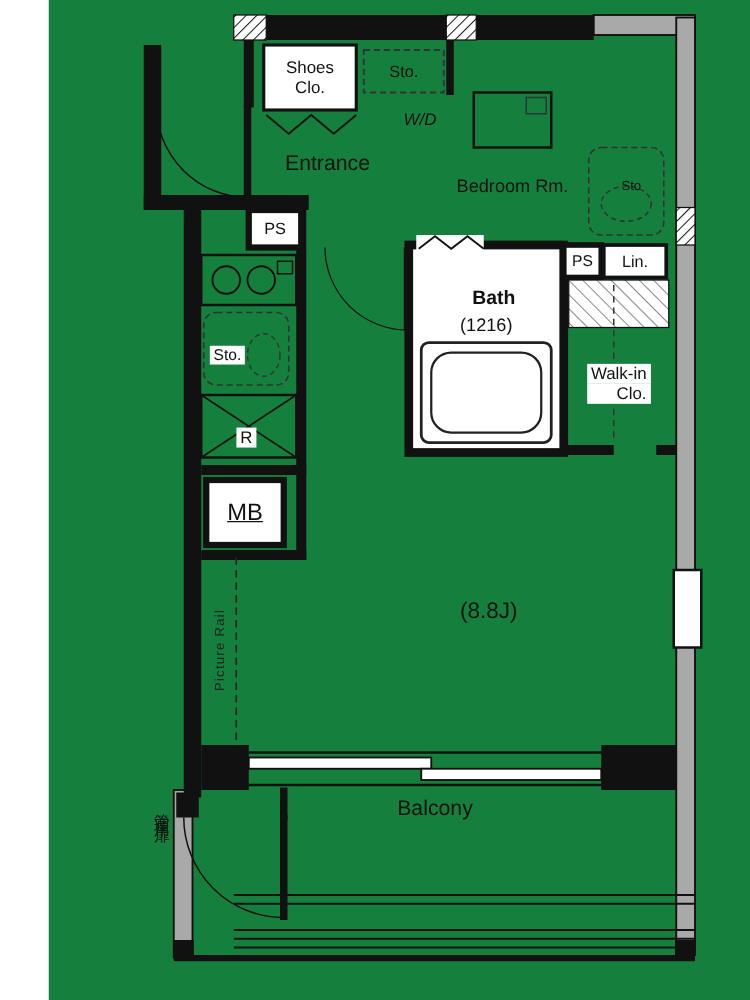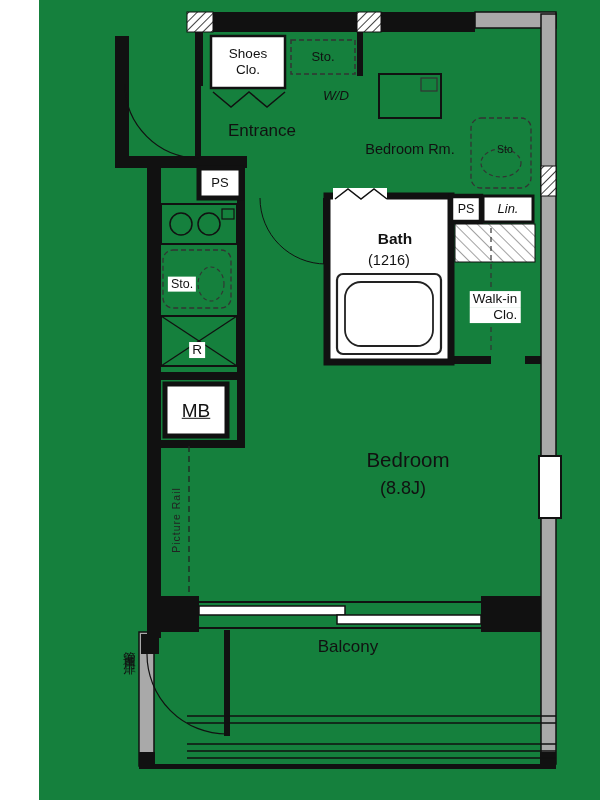--- a/index.html
+++ b/index.html
@@ -148,29 +148,28 @@
   <div>Shoes</div>
   <div>Clo.</div>
 </div>
 <div class="lbl" style="left:284px;top:57px;font-size:13px;">Sto.</div>
 <div class="lbl" style="left:297px;top:96px;font-size:13.5px;font-style:italic;">W/D</div>
 <div class="lbl" style="left:223px;top:131px;font-size:17px;">Entrance</div>
 <div class="lbl" style="left:371px;top:150px;font-size:14.5px;">Bedroom Rm.</div>
 <div class="lbl" style="left:466px;top:149px;font-size:10.5px;">Sto</div>
 <div class="lbl" style="left:181px;top:183px;font-size:13px;">PS</div>
 <div class="lbl" style="left:427px;top:209px;font-size:12.5px;">PS</div>
-<div class="lbl" style="left:469px;top:209px;font-size:13px;font-style:italic;">Lin.</div>
+<div class="lbl" style="left:469px;top:209px;font-size:13px;">Lin.</div>
 <div class="lbl" style="left:356px;top:239px;font-size:15.5px;font-weight:bold;">Bath</div>
 <div class="lbl" style="left:350px;top:261px;font-size:14.5px;">(1216)</div>
 <div class="lbl" style="left:456px;top:307px;font-size:13.5px;text-align:right;">
   <div class="halo">Walk-in</div>
   <div class="halo">Clo.</div>
 </div>
 <div class="lbl halo" style="left:143px;top:284px;font-size:12.5px;">Sto.</div>
 <div class="lbl halo" style="left:158px;top:350px;font-size:13.5px;">R</div>
 <div class="lbl" style="left:157px;top:411px;font-size:19px;text-decoration:underline;">MB</div>
 <div class="lbl rot" style="left:137px;top:520px;font-size:10.5px;">Picture Rail</div>
-<div class="lbl" style="left:369px;top:460px;font-size:20.5px;">Bedroom</div>
-<div class="lbl" style="left:364px;top:489px;font-size:18px;">(8.8J)</div>
+<div class="lbl" style="left:352px;top:489px;font-size:18px;">(8.8J)</div>
 <div class="lbl" style="left:309px;top:647px;font-size:17px;">Balcony</div>
 <div class="vtext" style="left:90px;top:642px;font-size:12.5px;">管理用扉</div>
 
 </div>
 
 </body></html>

